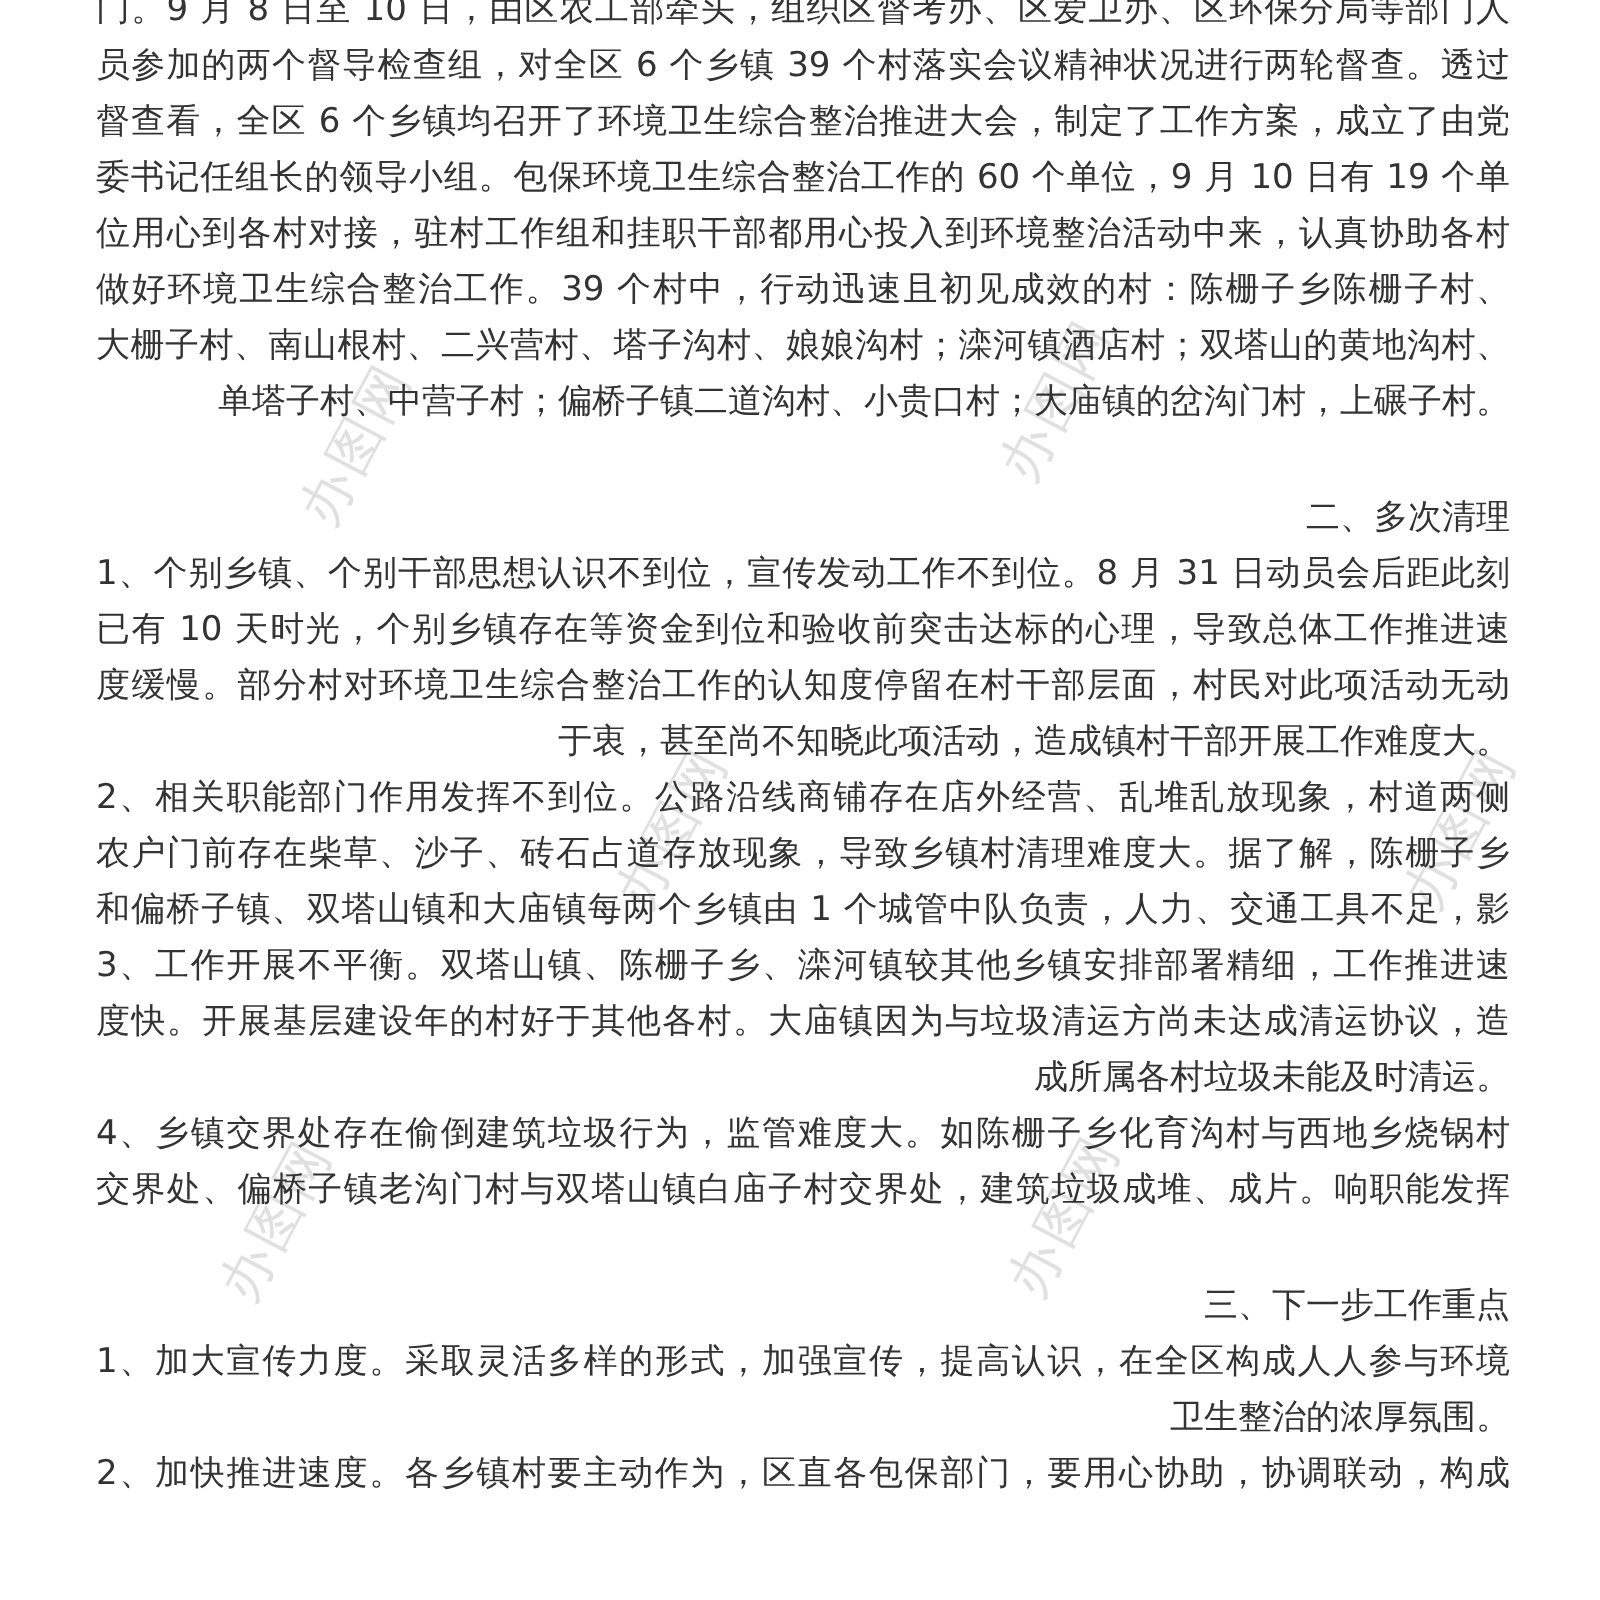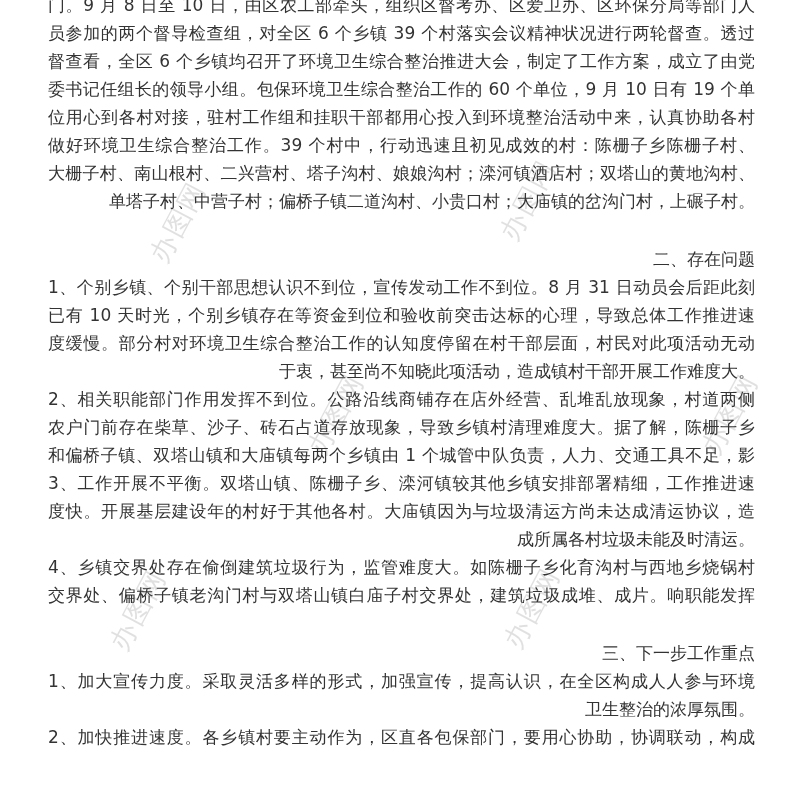--- a/index.html
+++ b/index.html
@@ -71,21 +71,21 @@
   <div class="text-layer" id="text-layer">
       <div class="line fill">门。9 月 8 日至 10 日，由区农工部牵头，组织区督考办、区爱卫办、区环保分局等部门人</div>
       <div class="line fill">员参加的两个督导检查组，对全区 6 个乡镇 39 个村落实会议精神状况进行两轮督查。透过</div>
       <div class="line fill">督查看，全区 6 个乡镇均召开了环境卫生综合整治推进大会，制定了工作方案，成立了由党</div>
       <div class="line fill">委书记任组长的领导小组。包保环境卫生综合整治工作的 60 个单位，9 月 10 日有 19 个单</div>
       <div class="line fill">位用心到各村对接，驻村工作组和挂职干部都用心投入到环境整治活动中来，认真协助各村</div>
       <div class="line fill">做好环境卫生综合整治工作。39 个村中，行动迅速且初见成效的村：陈栅子乡陈栅子村、</div>
       <div class="line fill">大栅子村、南山根村、二兴营村、塔子沟村、娘娘沟村；滦河镇酒店村；双塔山的黄地沟村、</div>
       <div class="line">单塔子村、中营子村；偏桥子镇二道沟村、小贵口村；大庙镇的岔沟门村，上碾子村。</div>
       <div class="gap"></div>
-      <div class="line">二、存在问题</div>
+      <div class="line">二、多次清理</div>
       <div class="line fill">1、个别乡镇、个别干部思想认识不到位，宣传发动工作不到位。8 月 31 日动员会后距此刻</div>
       <div class="line fill">已有 10 天时光，个别乡镇存在等资金到位和验收前突击达标的心理，导致总体工作推进速</div>
       <div class="line fill">度缓慢。部分村对环境卫生综合整治工作的认知度停留在村干部层面，村民对此项活动无动</div>
       <div class="line">于衷，甚至尚不知晓此项活动，造成镇村干部开展工作难度大。</div>
       <div class="line fill">2、相关职能部门作用发挥不到位。公路沿线商铺存在店外经营、乱堆乱放现象，村道两侧</div>
       <div class="line fill">农户门前存在柴草、沙子、砖石占道存放现象，导致乡镇村清理难度大。据了解，陈栅子乡</div>
       <div class="line fill">和偏桥子镇、双塔山镇和大庙镇每两个乡镇由 1 个城管中队负责，人力、交通工具不足，影</div>
       <div class="line fill">3、工作开展不平衡。双塔山镇、陈栅子乡、滦河镇较其他乡镇安排部署精细，工作推进速</div>
       <div class="line fill">度快。开展基层建设年的村好于其他各村。大庙镇因为与垃圾清运方尚未达成清运协议，造</div>
       <div class="line">成所属各村垃圾未能及时清运。</div>

